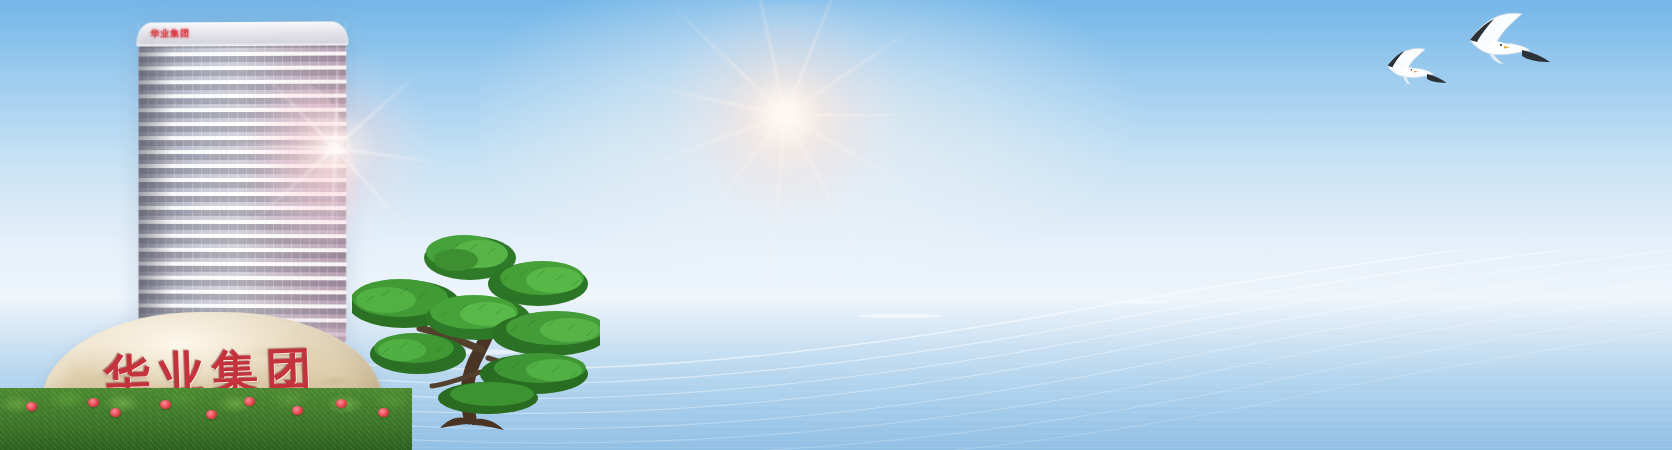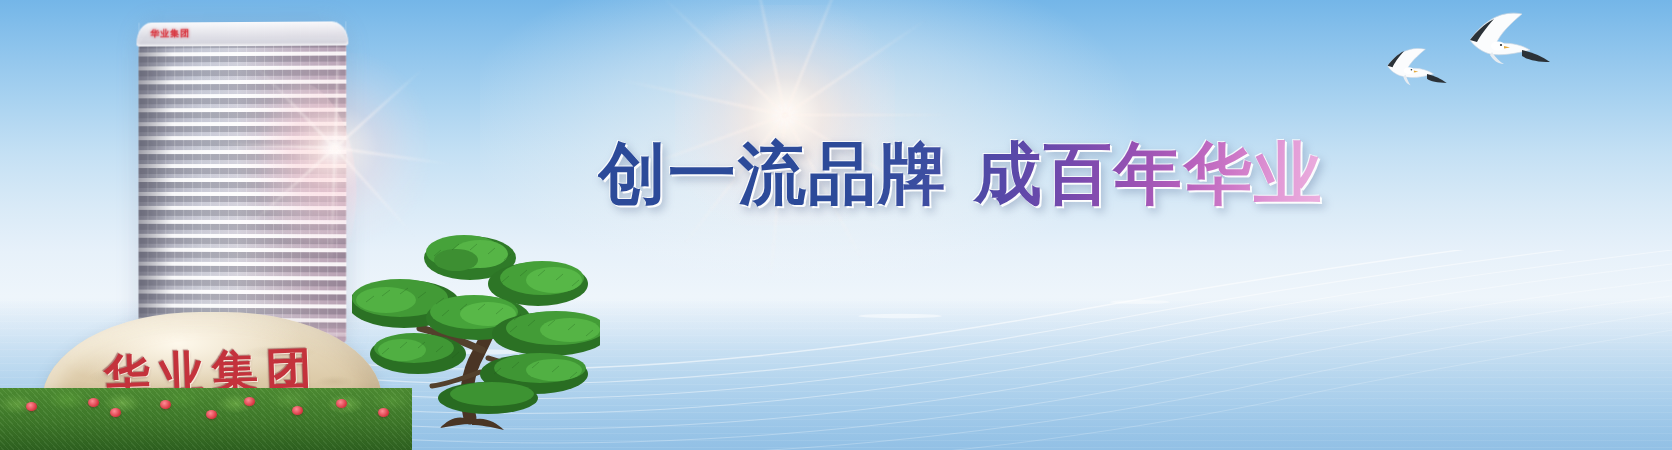--- a/index.html
+++ b/index.html
@@ -400,23 +400,20 @@
     <div class="flower" style="left:96px;top:10px"></div>
     <div class="flower" style="left:118px;top:20px"></div>
     <div class="flower" style="left:168px;top:12px"></div>
     <div class="flower" style="left:214px;top:22px"></div>
     <div class="flower" style="left:252px;top:9px"></div>
     <div class="flower" style="left:300px;top:18px"></div>
     <div class="flower" style="left:344px;top:11px"></div>
     <div class="flower" style="left:386px;top:20px"></div>
   </div>
 
-  <div class="headline">
-    <span class="hl-text">创一流品牌  成百年华业</span>
-  </div>
 
   <div class="birds">
     <svg width="200" height="110" viewBox="0 0 200 110">
 
       <g transform="translate(96,4)">
         <path d="M2,28 C16,8 34,-2 54,2 C42,12 32,22 28,32 C40,30 52,32 62,38 C46,42 32,44 22,42 C14,40 6,34 2,28 Z" fill="#fbfcfd" stroke="#cfd9e2" stroke-width=".7"></path>
         <path d="M2,28 C8,20 16,12 26,7 C18,16 12,24 9,30 Z" fill="#2b3238"></path>
         <path d="M54,38 C64,40 74,44 82,50 C70,50 60,48 54,44 Z" fill="#2b3238"></path>
         <path d="M24,40 C28,46 32,50 36,52 C30,52 25,48 22,43 Z" fill="#e7ecf1"></path>
         <ellipse cx="30" cy="34" rx="7" ry="4.5" fill="#ffffff"></ellipse>

